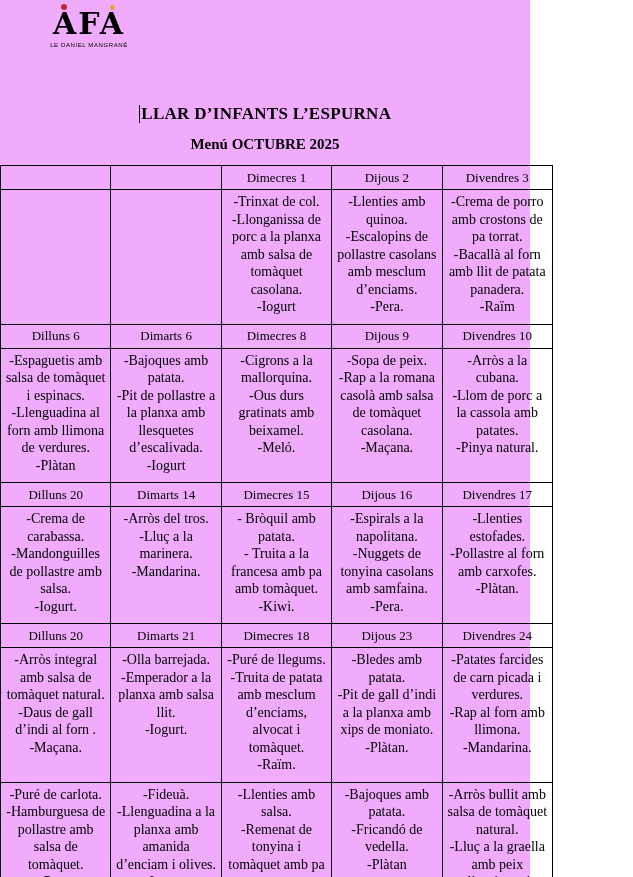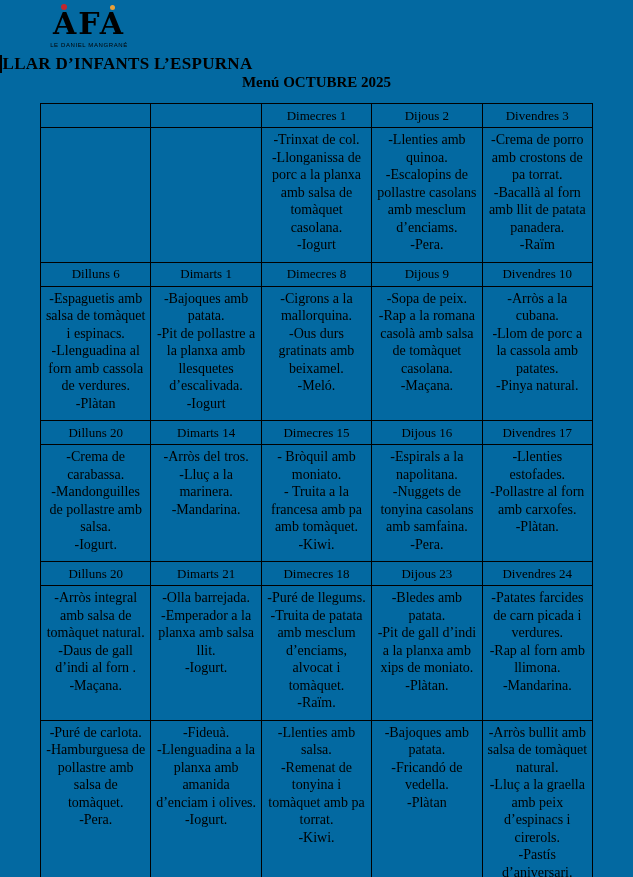--- a/index.html
+++ b/index.html
@@ -3,21 +3,21 @@
 <meta charset="utf-8">
 <style>
   * { margin: 0; padding: 0; box-sizing: border-box; }
   html, body { background: #ffffff; }
   body {
     width: 633px; height: 877px;
     font-family: "Liberation Serif", serif;
     color: #000;
     overflow: hidden;
   }
-  .page { position: relative; width: 633px; height: 877px; background: #0369a1; }
+  .page { position: relative; width: 530px; height: 877px; background: #f0abfc; }
 
   
   .logo {
     position: absolute; top: 8px; left: 50px; width: 78px;
     text-align: center;
   }
   .logo-letters {
     font-family: "DejaVu Serif", serif;
     font-size: 30px; font-weight: bold; line-height: 1.05;
     letter-spacing: 2px; position: relative; display: inline-block;
@@ -30,31 +30,31 @@
     content: ""; position: absolute; top: -3px; right: 10px;
     width: 5px; height: 5px; background: #e8a13a; border-radius: 50%;
   }
   .logo-caption {
     font-family: "Liberation Sans", sans-serif;
     font-size: 6px; letter-spacing: 0.6px; margin-top: 2px; white-space: nowrap;
   }
 
   
   .title {
-    padding-top: 54px;
-    text-align: left;
+    padding-top: 104px;
+    text-align: center;
     font-size: 17px; font-weight: bold;
     letter-spacing: 0.3px;
   }
   .cursor-bar {
     display: inline-block; width: 1.5px; height: 18px;
     background: #000; vertical-align: text-bottom; margin-right: 1px;
   }
   .subtitle {
-    margin-top: 0;
+    margin-top: 12px;
     text-align: center;
     font-size: 15px; font-weight: bold;
   }
 
   
   .menu-table {
     margin: 12px auto 0 auto;
     width: 553px;
     border-collapse: collapse;
     table-layout: fixed;
@@ -111,29 +111,29 @@
             <div class="menu-item">-Pera.</div>
           </td>
           <td class="menu-cell">
             <div class="menu-item">-Crema de porro amb crostons de pa torrat.</div>
             <div class="menu-item">-Bacallà al forn amb llit de patata panadera.</div>
             <div class="menu-item">-Raïm</div>
           </td>
         </tr>
         <tr>
           <td class="day-header">Dilluns 6</td>
-          <td class="day-header">Dimarts 1</td>
+          <td class="day-header">Dimarts 6</td>
           <td class="day-header">Dimecres 8</td>
           <td class="day-header">Dijous 9</td>
           <td class="day-header">Divendres 10</td>
         </tr>
         <tr>
           <td class="menu-cell">
             <div class="menu-item">-Espaguetis amb salsa de tomàquet i espinacs.</div>
-            <div class="menu-item">-Llenguadina al forn amb cassola de verdures.</div>
+            <div class="menu-item">-Llenguadina al forn amb llimona de verdures.</div>
             <div class="menu-item">-Plàtan</div>
           </td>
           <td class="menu-cell">
             <div class="menu-item">-Bajoques amb patata.</div>
             <div class="menu-item">-Pit de pollastre a la planxa amb llesquetes d’escalivada.</div>
             <div class="menu-item">-Iogurt</div>
           </td>
           <td class="menu-cell">
             <div class="menu-item">-Cigrons a la mallorquina.</div>
             <div class="menu-item">-Ous durs gratinats amb beixamel.</div>
@@ -162,21 +162,21 @@
             <div class="menu-item">-Crema de carabassa.</div>
             <div class="menu-item">-Mandonguilles de pollastre amb salsa.</div>
             <div class="menu-item">-Iogurt.</div>
           </td>
           <td class="menu-cell">
             <div class="menu-item">-Arròs del tros.</div>
             <div class="menu-item">-Lluç a la marinera.</div>
             <div class="menu-item">-Mandarina.</div>
           </td>
           <td class="menu-cell">
-            <div class="menu-item">- Bròquil amb moniato.</div>
+            <div class="menu-item">- Bròquil amb patata.</div>
             <div class="menu-item">- Truita a la francesa amb pa amb tomàquet.</div>
             <div class="menu-item">-Kiwi.</div>
           </td>
           <td class="menu-cell">
             <div class="menu-item">-Espirals a la napolitana.</div>
             <div class="menu-item">-Nuggets de tonyina casolans amb samfaina.</div>
             <div class="menu-item">-Pera.</div>
           </td>
           <td class="menu-cell">
             <div class="menu-item">-Llenties estofades.</div>

